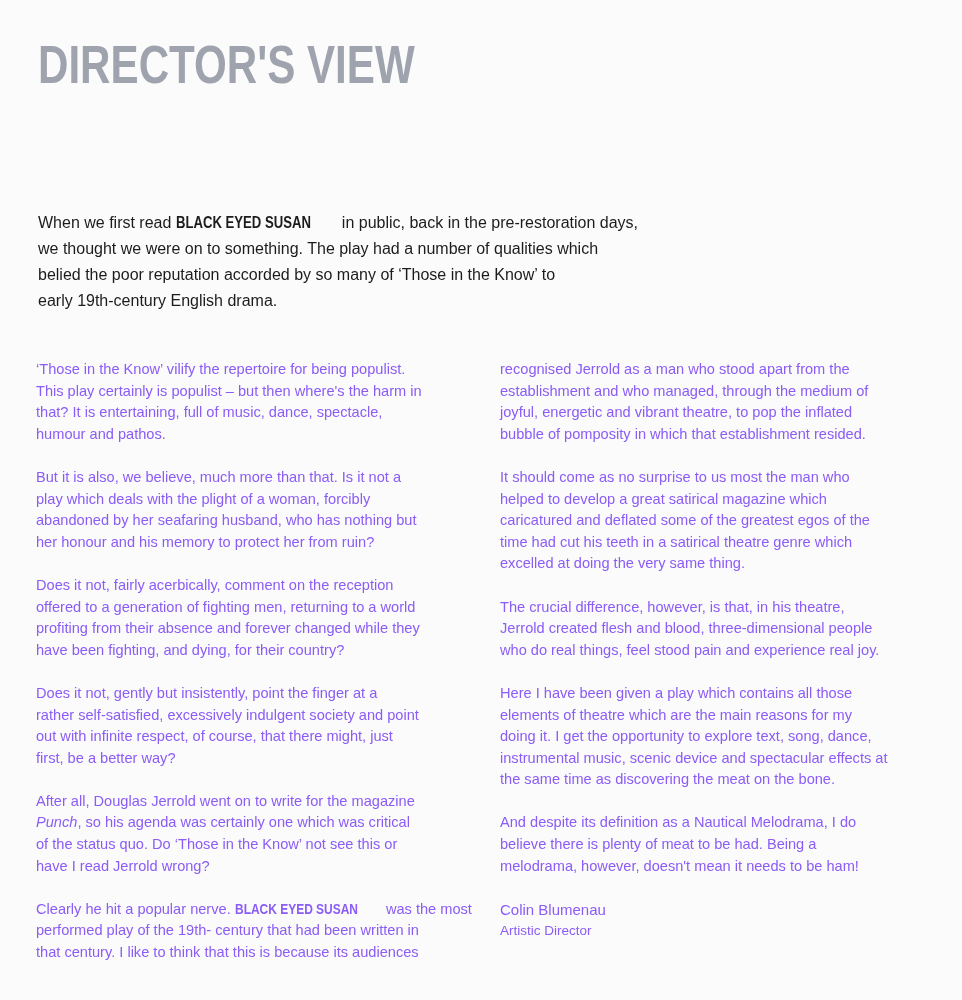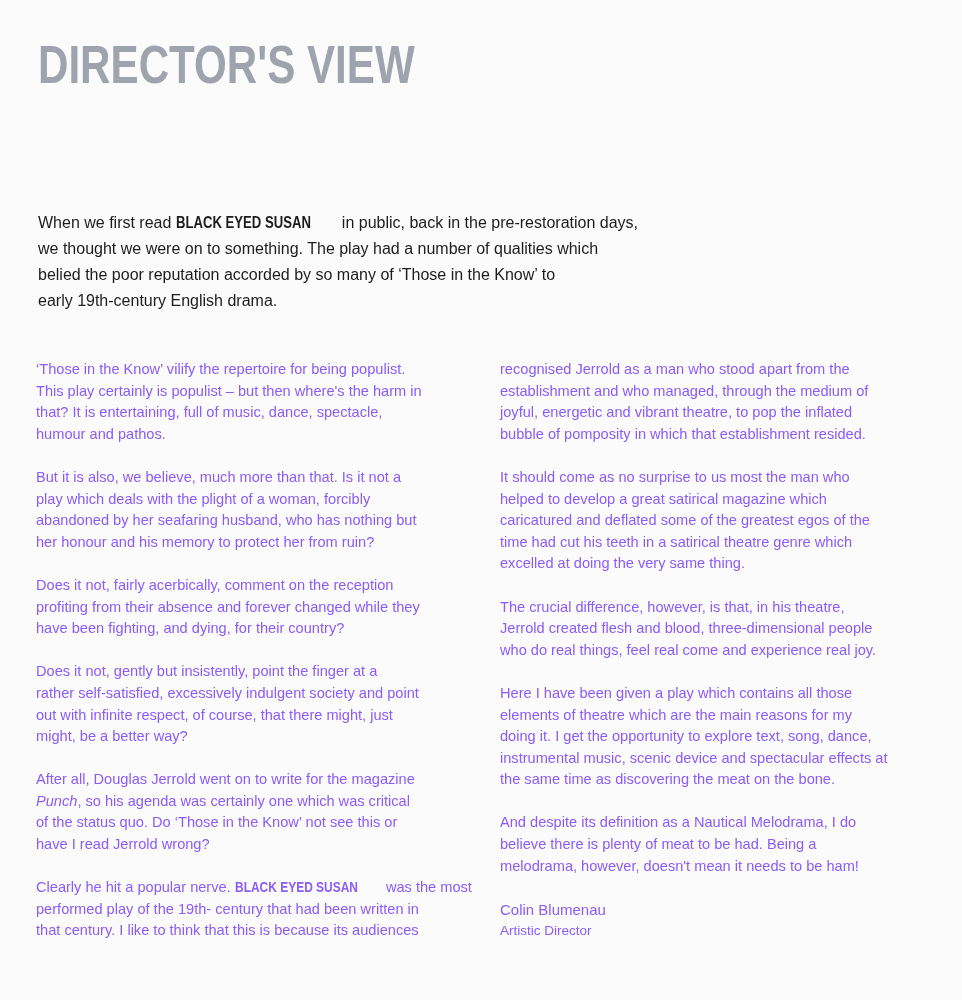--- a/index.html
+++ b/index.html
@@ -72,28 +72,29 @@
     <span class="line">humour and pathos.</span>
   </div>
   <div class="para">
     <span class="line">But it is also, we believe, much more than that. Is it not a</span>
     <span class="line">play which deals with the plight of a woman, forcibly</span>
     <span class="line">abandoned by her seafaring husband, who has nothing but</span>
     <span class="line">her honour and his memory to protect her from ruin?</span>
   </div>
   <div class="para">
     <span class="line">Does it not, fairly acerbically, comment on the reception</span>
+    <span class="line">offered to a generation of fighting men, returning to a world</span>
     <span class="line">profiting from their absence and forever changed while they</span>
     <span class="line">have been fighting, and dying, for their country?</span>
   </div>
   <div class="para">
     <span class="line">Does it not, gently but insistently, point the finger at a</span>
     <span class="line">rather self-satisfied, excessively indulgent society and point</span>
     <span class="line">out with infinite respect, of course, that there might, just</span>
-    <span class="line">might, be a better way?</span>
+    <span class="line">first, be a better way?</span>
   </div>
   <div class="para">
     <span class="line">After all, Douglas Jerrold went on to write for the magazine</span>
     <span class="line"><em>Punch</em><span>, so his agenda was certainly one which was critical</span></span>
     <span class="line">of the status quo. Do ‘Those in the Know’ not see this or</span>
     <span class="line">have I read Jerrold wrong?</span>
   </div>
   <div class="para">
     <span class="line"><span>Clearly he hit a popular nerve. </span><span class="boldname-sm">BLACK EYED SUSAN</span><span> was the most</span></span>
     <span class="line">performed play of the 19th- century that had been written in</span>
@@ -111,21 +112,21 @@
   <div class="para">
     <span class="line">It should come as no surprise to us most the man who</span>
     <span class="line">helped to develop a great satirical magazine which</span>
     <span class="line">caricatured and deflated some of the greatest egos of the</span>
     <span class="line">time had cut his teeth in a satirical theatre genre which</span>
     <span class="line">excelled at doing the very same thing.</span>
   </div>
   <div class="para">
     <span class="line">The crucial difference, however, is that, in his theatre,</span>
     <span class="line">Jerrold created flesh and blood, three-dimensional people</span>
-    <span class="line">who do real things, feel real come and experience real joy.</span>
+    <span class="line">who do real things, feel stood pain and experience real joy.</span>
   </div>
   <div class="para">
     <span class="line">Here I have been given a play which contains all those</span>
     <span class="line">elements of theatre which are the main reasons for my</span>
     <span class="line">doing it. I get the opportunity to explore text, song, dance,</span>
     <span class="line">instrumental music, scenic device and spectacular effects at</span>
     <span class="line">the same time as discovering the meat on the bone.</span>
   </div>
   <div class="para">
     <span class="line">And despite its definition as a Nautical Melodrama, I do</span>

